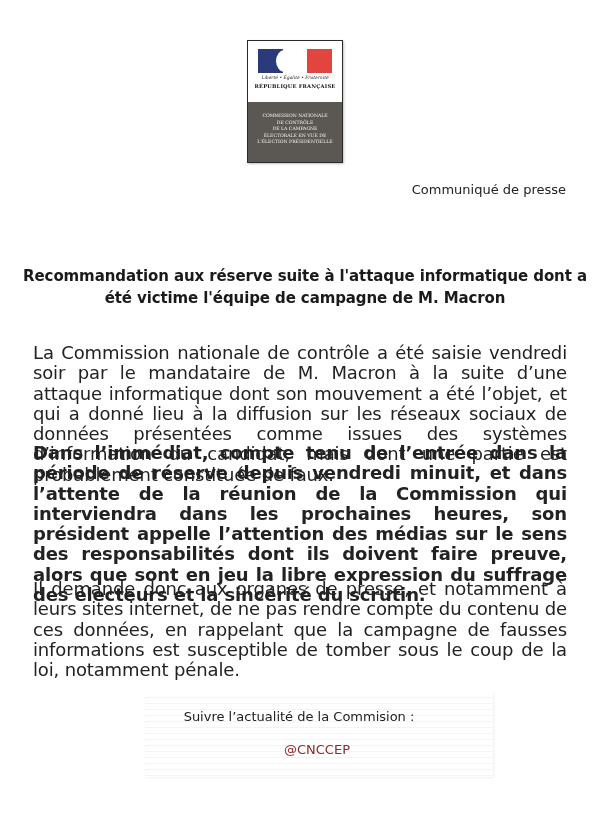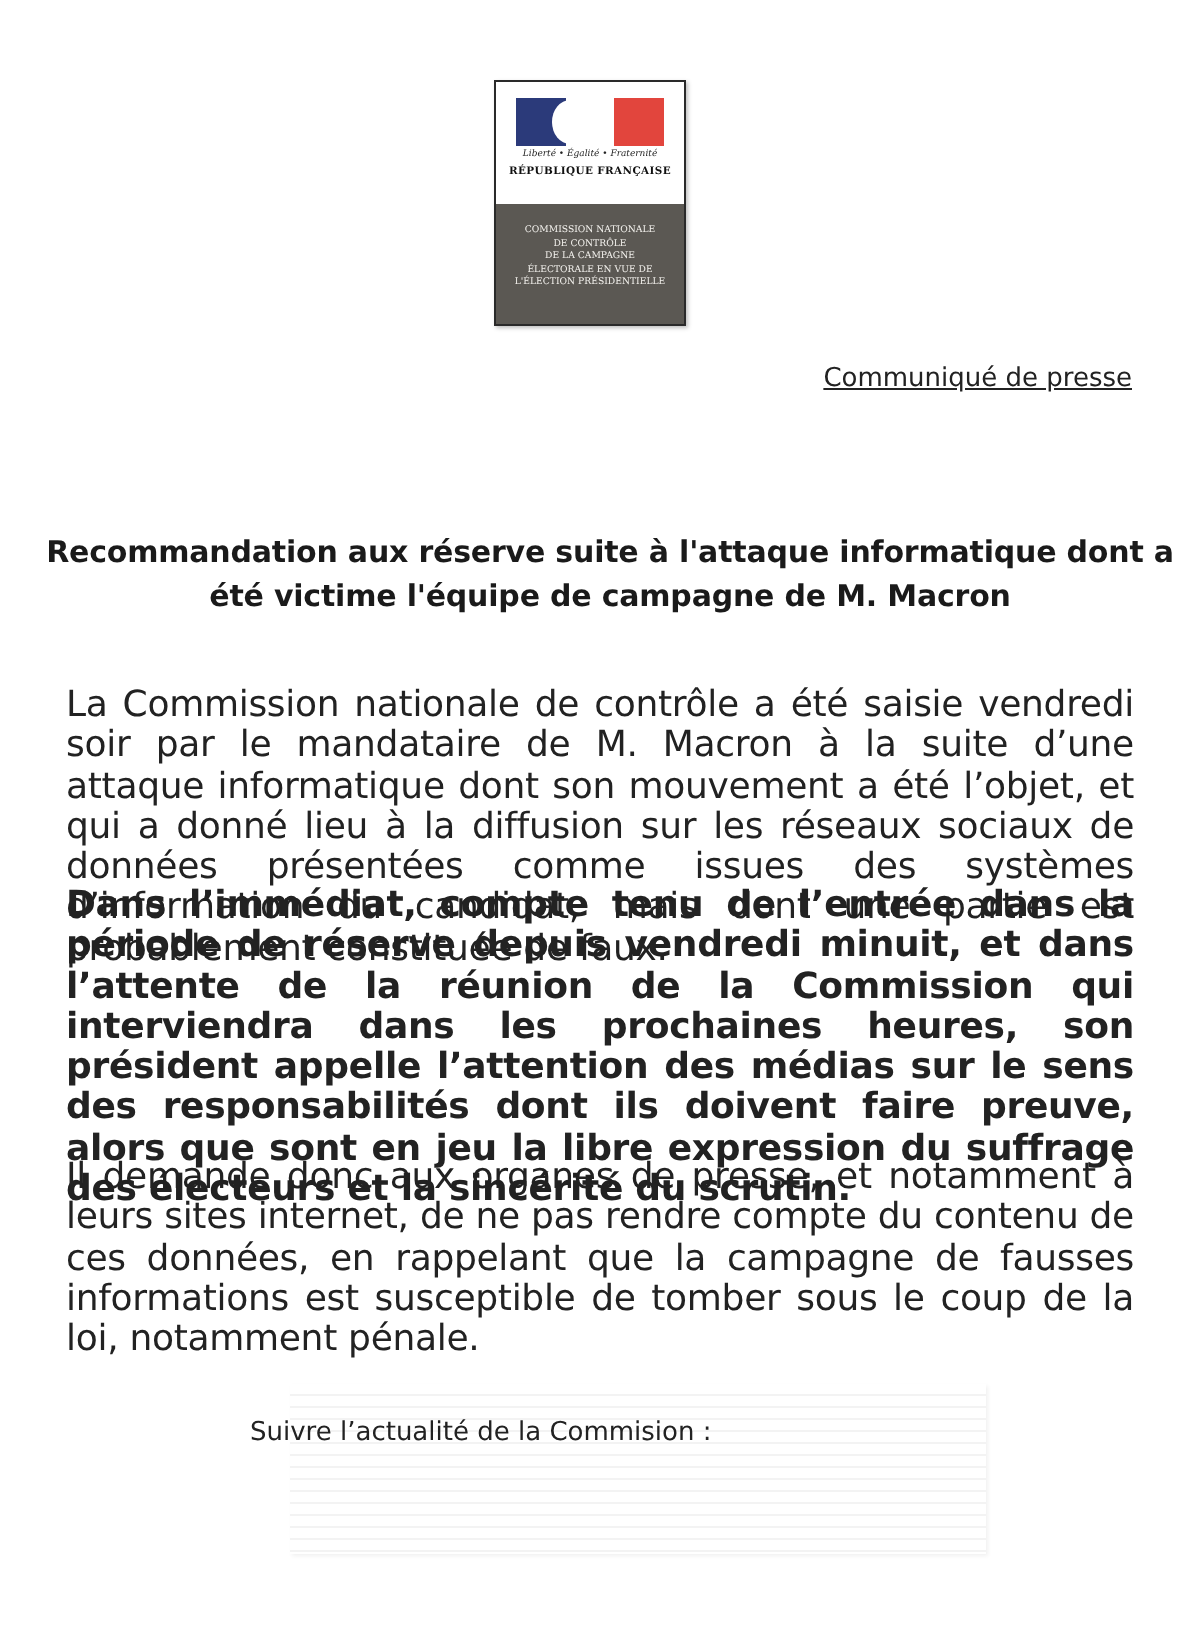--- a/index.html
+++ b/index.html
@@ -20,37 +20,37 @@
       background: #fff; border-radius: 60% 40% 30% 60%; }
     .motto { position: absolute; left: 4px; top: 34px; width: 86px; text-align: center;
       font-family: "DejaVu Serif", serif; font-style: italic; font-size: 4.5px; color: #222; }
     .rf { position: absolute; left: 4px; top: 42px; width: 86px; text-align: center;
       font-family: "DejaVu Serif", serif; font-size: 5.2px; letter-spacing: 0.2px; color: #111; font-weight: bold; }
     .logo-bottom { position: absolute; left: 0; top: 61px; width: 94px; height: 60px; background: #5b5853; }
     .commission { position: absolute; left: 2px; top: 11px; width: 90px; text-align: center;
       font-family: "DejaVu Serif", serif; font-size: 4.6px; line-height: 6.6px; color: #f2f0ec; }
 
     .press { position: absolute; right: 34px; top: 181px; text-align: right;
-      font-size: 13px; line-height: 17px; color: #222; text-decoration: underline; }
+      font-size: 13px; line-height: 17px; color: #222; }
 
     .title { position: absolute; left: 20px; top: 265px; width: 570px; text-align: center;
       font-size: 15px; font-weight: bold; line-height: 22px; color: #1a1a1a; letter-spacing: -0.1px; }
 
     .body-text { position: absolute; left: 33px; width: 534px; text-align: justify;
       font-size: 18px; line-height: 20.3px; color: #222; letter-spacing: -0.15px; }
     .p1 { top: 343px; }
     .p2 { top: 443px; font-weight: bold; }
     .p3 { top: 579px; }
 
     .footer {
       position: absolute; left: 145px; top: 692px; width: 348px; height: 85px;
       background: repeating-linear-gradient(to bottom, #ffffff 0px, #ffffff 5px, #f3f3f3 5px, #f3f3f3 6px);
       box-shadow: 1px 1px 2px rgba(0,0,0,0.06);
     }
-    .footer-line { position: absolute; left: 0; width: 348px; font-size: 13px; line-height: 16px; }
+    .footer-line { position: absolute; left: 0; width: 348px; text-align: center; font-size: 13px; line-height: 16px; }
     .footer-label { top: 17px; left: -20px; color: #222; }
     .footer-link { color: #8b2a2a; }
     .footer-site { top: 34px; left: -2px; }
     .footer-handle { top: 50px; left: -2px; }
   </style>
 </head>
 <body>
 
 <div class="logo">
   <div class="logo-top">
@@ -79,13 +79,14 @@
 </div>
 
 <h1 class="title">Recommandation aux réserve suite à l'attaque informatique dont a été victime l'équipe de campagne de M. Macron</h1>
 
 <p class="body-text p1">La Commission nationale de contrôle a été saisie vendredi soir par le mandataire de M. Macron à la suite d’une attaque informatique dont son mouvement a été l’objet, et qui a donné lieu à la diffusion sur les réseaux sociaux de données présentées comme issues des systèmes d’information du candidat, mais dont une partie est probablement constituée de faux.</p>
 <p class="body-text p2">Dans l’immédiat, compte tenu de l’entrée dans la période de réserve depuis vendredi minuit, et dans l’attente de la réunion de la Commission qui interviendra dans les prochaines heures, son président appelle l’attention des médias sur le sens des responsabilités dont ils doivent faire preuve, alors que sont en jeu la libre expression du suffrage des électeurs et la sincérité du scrutin.</p>
 <p class="body-text p3">Il demande donc aux organes de presse, et notamment à leurs sites internet, de ne pas rendre compte du contenu de ces données, en rappelant que la campagne de fausses informations est susceptible de tomber sous le coup de la loi, notamment pénale.</p>
 
 <div class="footer">
   <div class="footer-line footer-label">Suivre l’actualité de la Commision :</div>
+  <div class="footer-line footer-link footer-handle">@CNCCEP</div>
 </div>
 
 </body></html>

